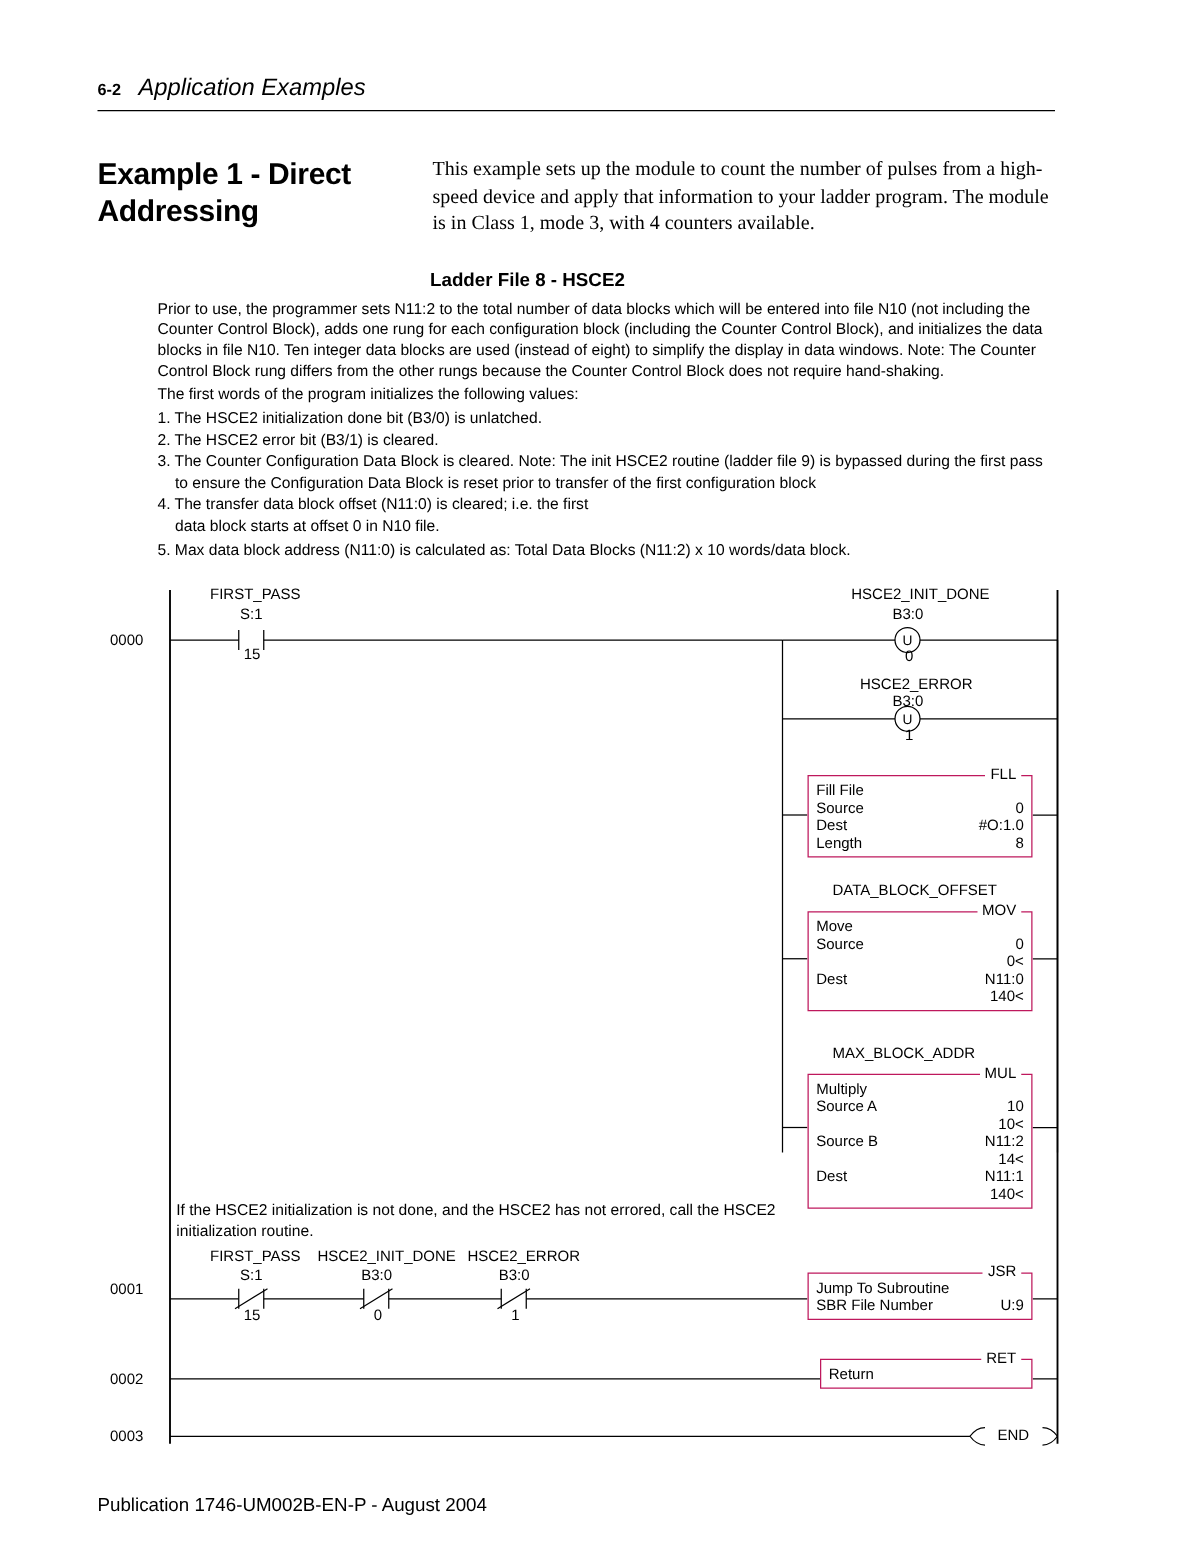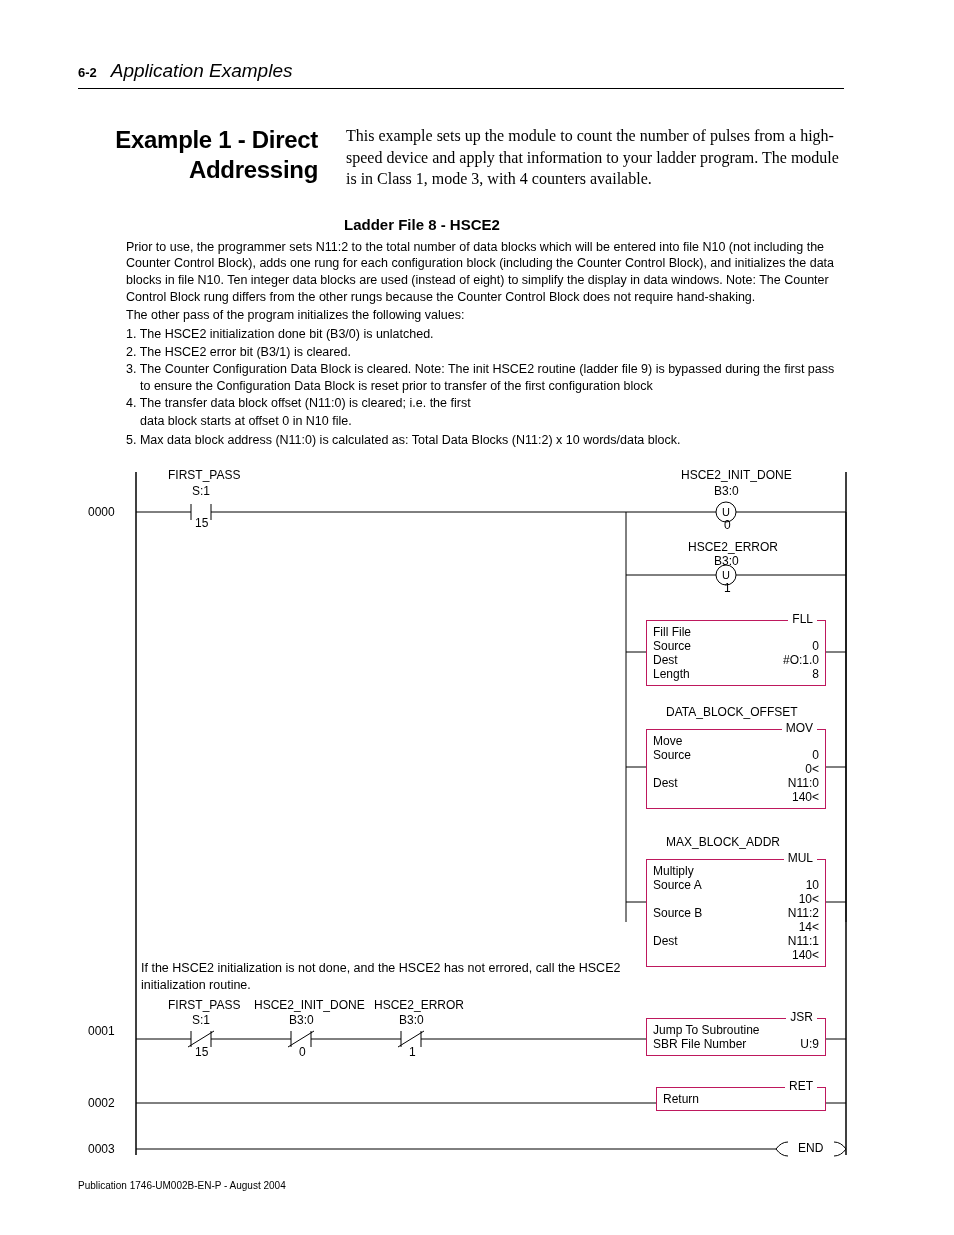--- a/index.html
+++ b/index.html
@@ -28,21 +28,20 @@
 
   .cols { display: flex; gap: 28px; }
   .lcol { width: 240px; flex: none; }
   .rcol { flex: 1; }
   .section-title {
     font-size: 24px;
     font-weight: bold;
     line-height: 1.25;
     letter-spacing: -0.3px;
     font-family: Arial, Helvetica, sans-serif;
-    text-align: right;
   }
   .intro {
     font-family: Georgia, "Times New Roman", serif;
     font-size: 16px;
     line-height: 1.35;
   }
 
   .ladder-title {
     font-weight: bold;
     font-size: 15px;
@@ -89,23 +88,23 @@
 
   .rung1-comment {
     position: absolute;
     font-size: 12.5px;
     line-height: 1.3;
     width: 520px;
   }
 
   .footer {
     position: absolute;
-    bottom: 44px;
+    bottom: 22px;
     left: 78px;
-    font-size: 10px;
+    font-size: 15px;
   }
 </style>
 </head>
 <body>
 
 <div class="page">
 
   <div class="hdr">
     <span class="pgnum">6-2</span>
     <span class="chap">Application Examples</span>
@@ -118,21 +117,21 @@
     </div>
     <div class="rcol">
       <div class="intro">This example sets up the module to count the number of pulses from a high-speed device and apply that information to your ladder program. The module is in Class 1, mode 3, with 4 counters available.</div>
     </div>
   </div>
 
   <div class="ladder-title">Ladder File 8 - HSCE2</div>
 
   <div class="desc-block">
     <p>Prior to use, the programmer sets N11:2 to the total number of data blocks which will be entered into file N10 (not including the Counter Control Block), adds one rung for each configuration block (including the Counter Control Block), and initializes the data blocks in file N10. Ten integer data blocks are used (instead of eight) to simplify the display in data windows. Note: The Counter Control Block rung differs from the other rungs because the Counter Control Block does not require hand-shaking.</p>
-    <p>The other pass of the program initializes the following values:</p>
+    <p>The first words of the program initializes the following values:</p>
     <p class="listline">1. The HSCE2 initialization done bit (B3/0) is unlatched.</p>
     <p class="listline">2. The HSCE2 error bit (B3/1) is cleared.</p>
     <p class="listline">3. The Counter Configuration Data Block is cleared. Note: The init HSCE2 routine (ladder file 9) is bypassed during the first pass to ensure the Configuration Data Block is reset prior to transfer of the first configuration block</p>
     <p class="listline">4. The transfer data block offset (N11:0) is cleared; i.e. the first</p>
     <p class="sub">data block starts at offset 0 in N10 file.</p>
     <p class="listline">5. Max data block address (N11:0) is calculated as: Total Data Blocks (N11:2) x 10 words/data block.</p>
   </div>
 
   <div class="diagram">
 

